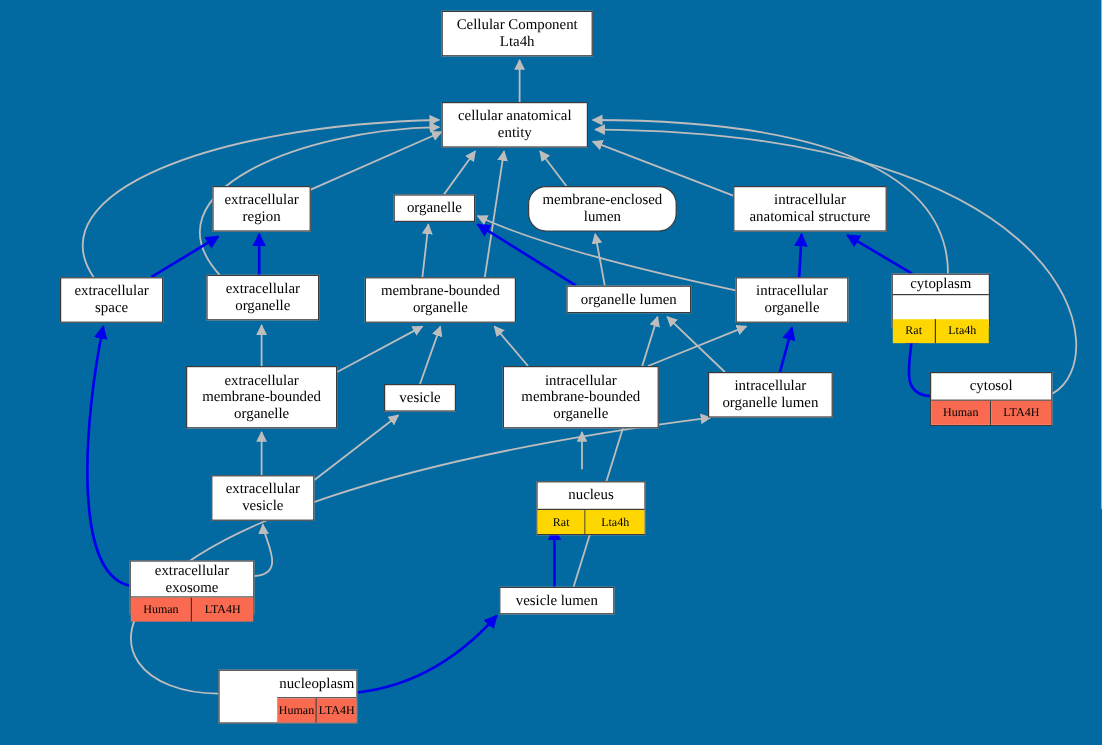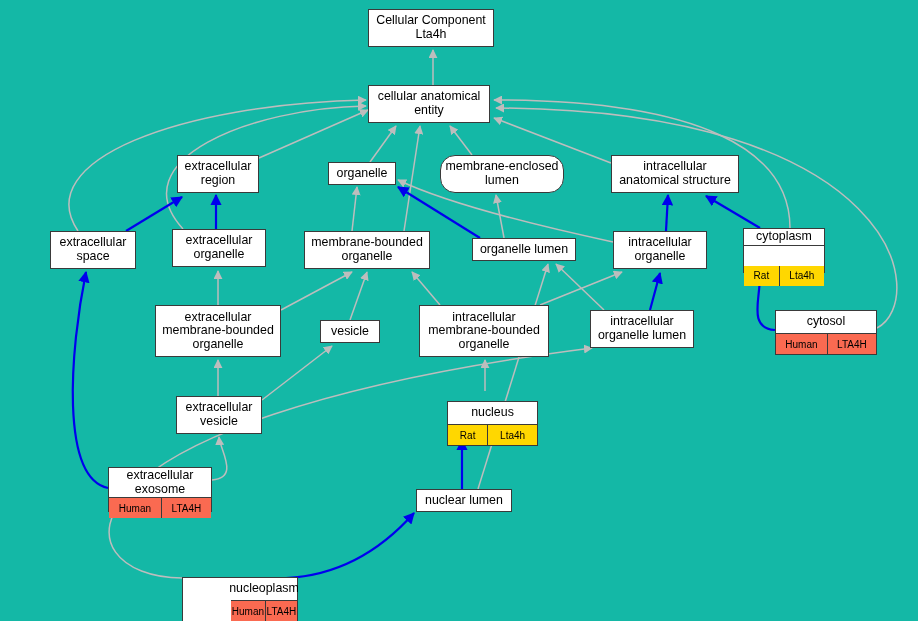--- a/index.html
+++ b/index.html
@@ -1,22 +1,22 @@
 <!DOCTYPE html>
 <html><head>
 <meta charset="utf-8">
 <title>GO Cellular Component Graph</title>
 <style>
   html,body{margin:0;padding:0;background:#ffffff;}
   #canvas{
     position:relative;
     width:918px;
     height:621px;
-    background:#14b8a6;
-    font-family:Liberation Sans, sans-serif;
+    background:#0369a1;
+    font-family:Liberation Serif, serif;
     overflow:hidden;
   }
   #edges{position:absolute;left:0;top:0;width:918px;height:621px;}
   .node{
     position:absolute;
     box-sizing:border-box;
     background:#ffffff;
     border:1.4px solid #3a3a3a;
     display:flex;
     flex-direction:column;
@@ -195,23 +195,23 @@
       </div>
       <div class="node hasbadges" style="left: 108px; top: 467px; width: 104px; height: 45px;">
         <div class="title">extracellular
 exosome</div>
         <div class="badges">
           <div class="badge human">Human</div>
           <div class="badge lta4h-human">LTA4H</div>
         </div>
       </div>
       <div class="node" style="left: 416px; top: 489px; width: 96px; height: 23px;">
-        <div class="title">nuclear lumen</div>
-      </div>
-      <div class="node hasbadges" style="left: 182px; top: 577px; width: 116px; height: 45px; padding-left: 48px;">
+        <div class="title">vesicle lumen</div>
+      </div>
+      <div class="node hasbadges" style="left: 182px; top: 558px; width: 116px; height: 45px; padding-left: 48px;">
         <div class="title">nucleoplasm</div>
         <div class="badges">
           <div class="badge human">Human</div>
           <div class="badge lta4h-human">LTA4H</div>
         </div>
       </div>
     </div>
 </div>
 
 </body></html>

